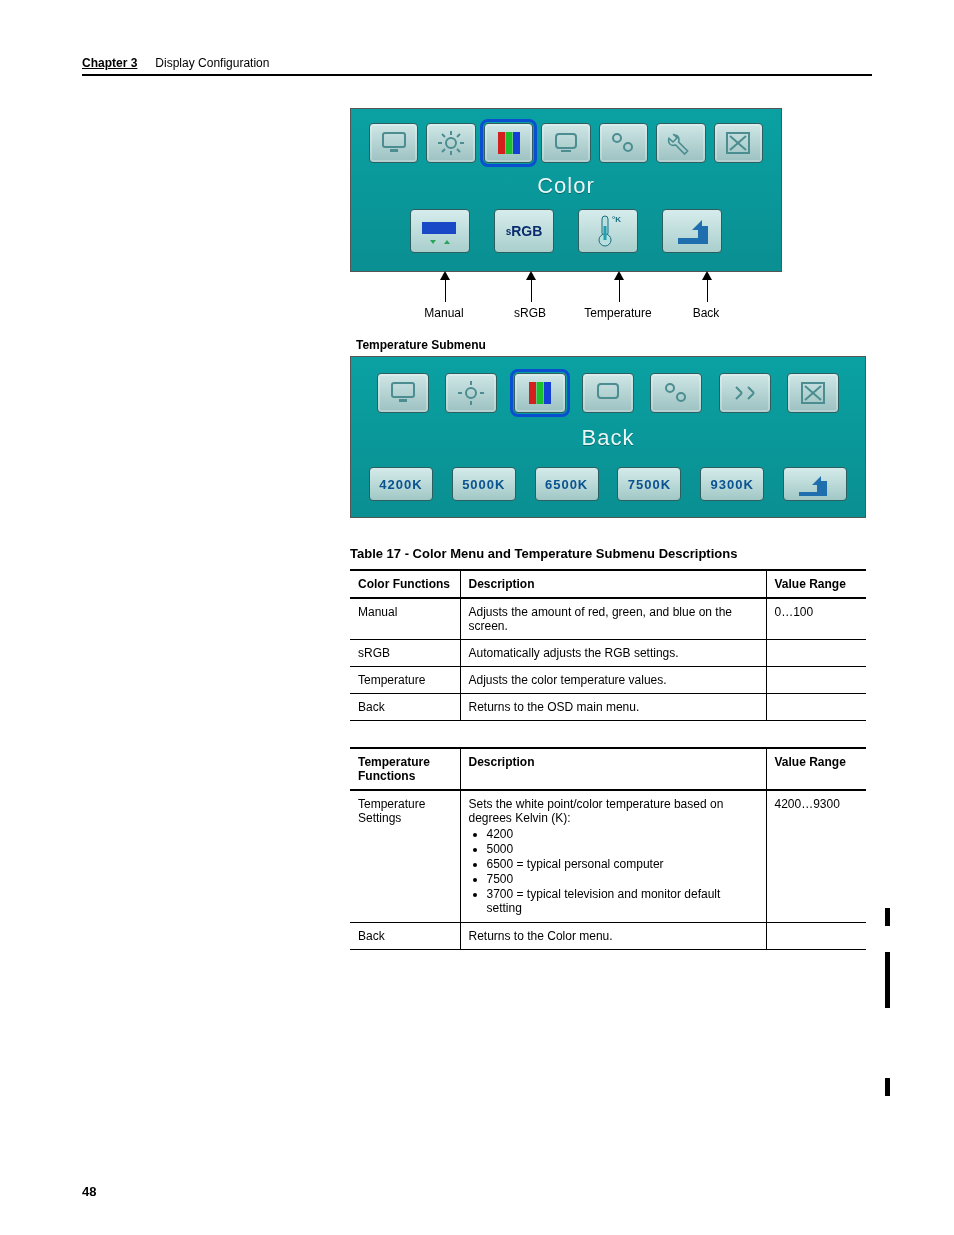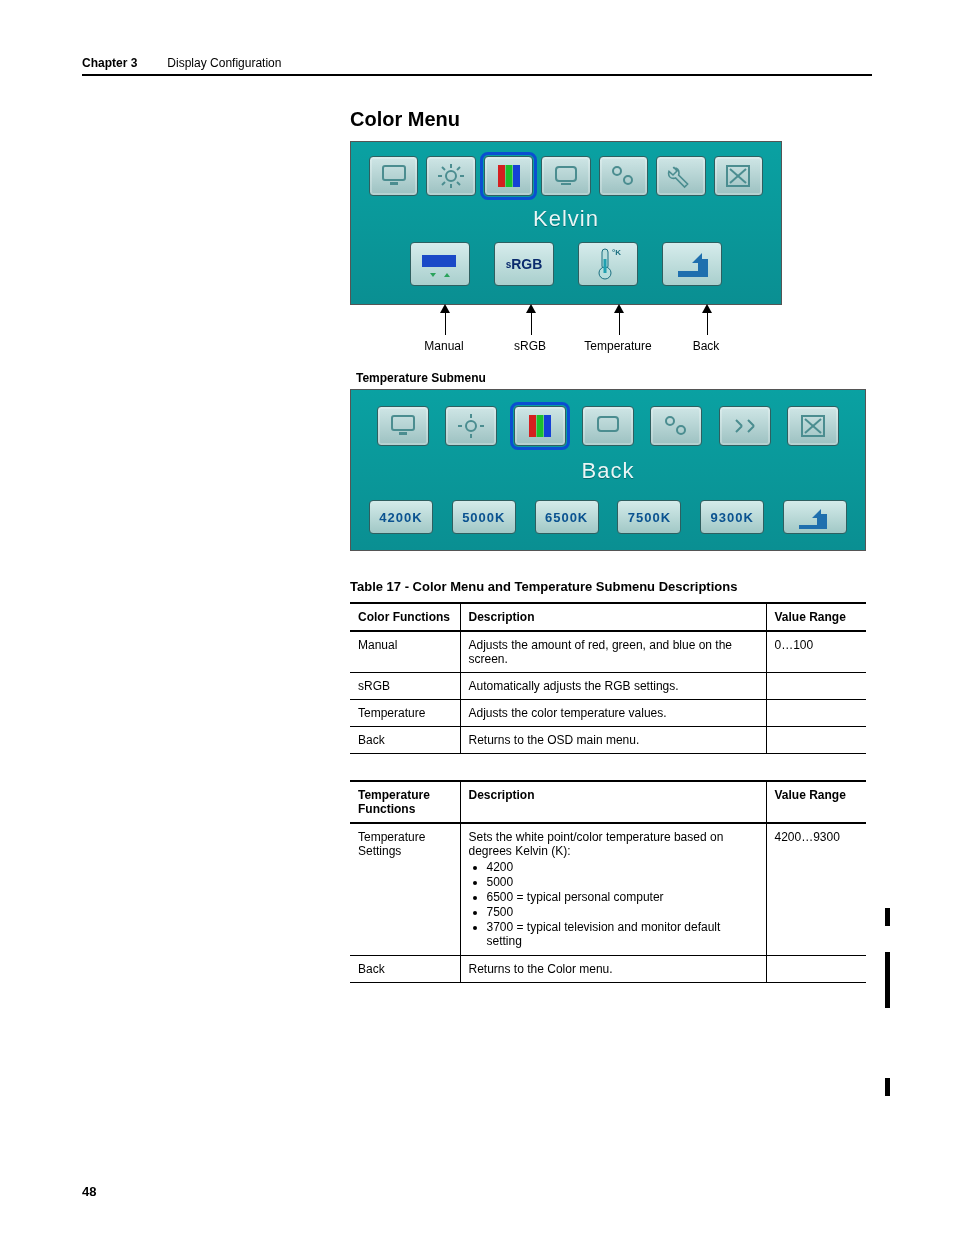--- a/index.html
+++ b/index.html
@@ -15,21 +15,21 @@
     padding: 56px 82px 40px 82px;
   }
   .running-head {
     display: flex;
     align-items: baseline;
     font-size: 12px;
     border-bottom: 2px solid #000;
     padding-bottom: 4px;
     margin-bottom: 32px;
   }
-  .running-head .chap { font-weight: 700; margin-right: 30px; }
+  .running-head .chap { font-weight: 700; margin-right: 18px; text-decoration: underline; }
   .content { margin-left: 268px; }
   h2.section {
     font-weight: 700;
     font-size: 20px;
     margin-bottom: 10px;
   }
   
   .osd {
     background: #0a9c9e;
     background: linear-gradient(#0aa1a2,#0a8f92);
@@ -131,21 +131,20 @@
 </head>
 <body>
 
 <div class="page">
   <div class="running-head">
     <span class="chap">Chapter 3</span>
     <span>Display Configuration</span>
   </div>
 
   <div class="content">
-    <h2 class="section">Color Menu</h2>
 
     <div class="osd">
       <div class="icon-row">
         <div class="tile">
           <svg viewBox="0 0 34 28">
               <rect x="6" y="4" width="22" height="14" rx="2" fill="none" stroke="#4b8d90" stroke-width="2"></rect>
               <rect x="13" y="20" width="8" height="3" fill="#4b8d90"></rect>
             </svg>
         </div>
         <div class="tile">
@@ -188,21 +187,21 @@
             </svg>
         </div>
         <div class="tile">
           <svg viewBox="0 0 34 28">
               <rect x="6" y="4" width="22" height="20" fill="none" stroke="#4b8d90" stroke-width="2"></rect>
               <line x1="9" y1="7" x2="25" y2="21" stroke="#4b8d90" stroke-width="2"></line>
               <line x1="25" y1="7" x2="9" y2="21" stroke="#4b8d90" stroke-width="2"></line>
             </svg>
         </div>
       </div>
-      <div class="osd-title">Kelvin</div>
+      <div class="osd-title">Color</div>
       <div class="sub-row">
         <div class="sub-tile">
           <svg width="44" height="30" viewBox="0 0 44 30">
               <rect x="4" y="6" width="34" height="12" fill="#1a49c7"></rect>
               <polygon points="12,24 18,24 15,28" fill="#2aa35b"></polygon>
               <polygon points="26,28 32,28 29,24" fill="#2aa35b"></polygon>
             </svg>
         </div>
         <div class="sub-tile rgb"><span style="font-size:10px;vertical-align:super">s</span>RGB</div>
         <div class="sub-tile">

